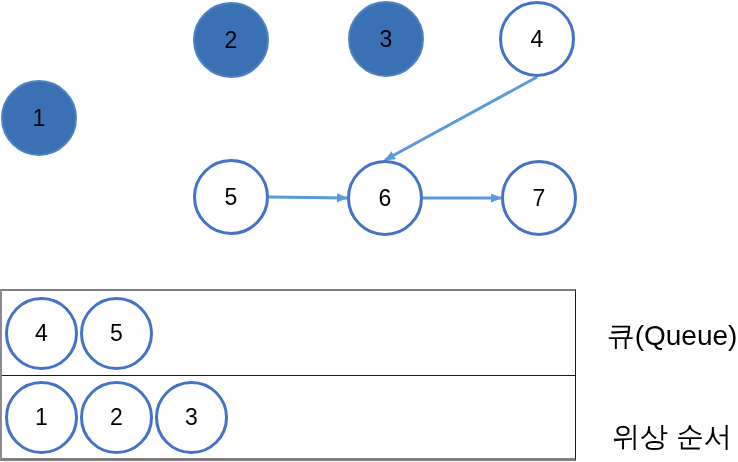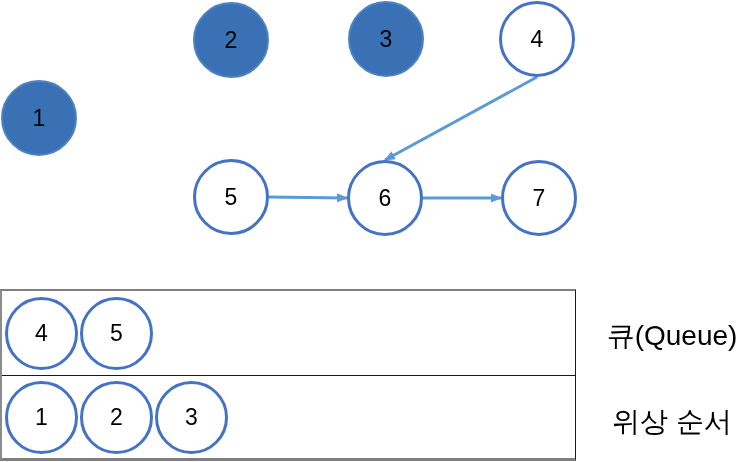--- a/index.html
+++ b/index.html
@@ -48,21 +48,21 @@
     display: flex; align-items: center; justify-content: center;
     font-size: 23px; color: #000;
   }
   .side-label {
     position: absolute; left: 606px; width: 132px;
     text-align: center;
     font-size: 28px; color: #000;
     white-space: nowrap;
   }
   #queue-label { top: 317px; }
-  #topo-label  { top: 403px; }
+  #topo-label  { top: 418px; }
 </style>
 </head>
 <body>
 
 <svg id="edge-layer" viewBox="0 0 738 290" xmlns="http://www.w3.org/2000/svg">
   <defs>
     <marker id="arrowhead" markerUnits="userSpaceOnUse" markerWidth="11" markerHeight="9" refX="10" refY="4.5" orient="auto">
       <path d="M0,0 L11,4.5 L0,9 Z" fill="#5b9bd5"></path>
     </marker>
   </defs>

